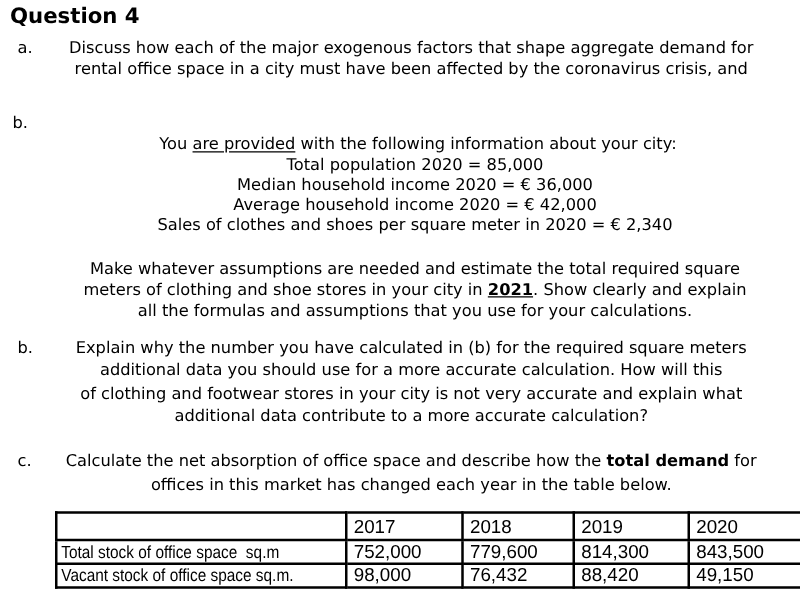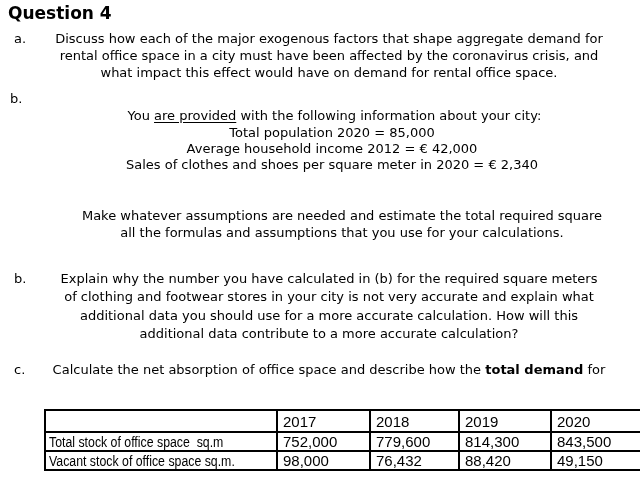--- a/index.html
+++ b/index.html
@@ -52,56 +52,58 @@
 
 <div class="page">
 
   <div class="title">Question 4</div>
 
   <div class="block lh17" style="top:30px;left:0;width:640px;">
     <span class="li-marker" style="left:14px;">a.</span>
     <div class="li-text">
       <div class="line">Discuss how each of the major exogenous factors that shape aggregate demand for</div>
       <div class="line">rental office space in a city must have been affected by the coronavirus crisis, and</div>
-      <div class="line">what impact this effect would have on demand for rental office space.</div>
     </div>
   </div>
 
   <div class="block lh17" style="top:90px;left:0;width:640px;">
     <span class="li-marker" style="left:10px;">b.</span>
     <div class="li-text line" style="left:26px;">
       <span>You </span><span class="sq">are provided</span><span> with the following information about your city:</span>
     </div>
   </div>
 
   <div class="block lh16" style="top:125px;left:42px;width:580px;">
     <div class="line">Total population 2020 = 85,000</div>
-    <div class="line">Average household income 2012 = € 42,000</div>
+    <div class="line">Median household income 2020 = € 36,000</div>
+    <div class="line">Average household income 2020 = € 42,000</div>
     <div class="line">Sales of clothes and shoes per square meter in 2020 = € 2,340</div>
   </div>
 
-  <div class="block lh17" style="top:207px;left:42px;width:580px;margin-left:10px;">
+  <div class="block lh17" style="top:207px;left:42px;width:580px;">
     <div class="line">Make whatever assumptions are needed and estimate the total required square</div>
+    <div class="line"><span>meters of clothing and shoe stores in your city in </span><span class="yr">2021</span><span>. Show clearly and explain</span></div>
     <div class="line">all the formulas and assumptions that you use for your calculations.</div>
   </div>
 
   <div class="block lh183" style="top:270px;left:0;width:640px;">
     <span class="li-marker" style="left:14px;">b.</span>
     <div class="li-text">
       <div class="line">Explain why the number you have calculated in (b) for the required square meters</div>
+      <div class="line">additional data you should use for a more accurate calculation. How will this</div>
       <div class="line">of clothing and footwear stores in your city is not very accurate and explain what</div>
-      <div class="line">additional data you should use for a more accurate calculation. How will this</div>
       <div class="line">additional data contribute to a more accurate calculation?</div>
     </div>
   </div>
 
   <div class="block lh19" style="top:360px;left:0;width:640px;">
     <span class="li-marker" style="left:14px;">c.</span>
     <div class="li-text">
       <div class="line"><span>Calculate the net absorption of office space and describe how the </span><span class="bd">total demand</span><span> for</span></div>
+      <div class="line">offices in this market has changed each year in the table below.</div>
     </div>
   </div>
 
   <table class="abs-table">
     <tbody>
         <tr class="hdr">
       <td class="col-label"></td>
       <td class="col-y1">2017</td>
       <td class="col-y2">2018</td>
       <td class="col-y3">2019</td>

